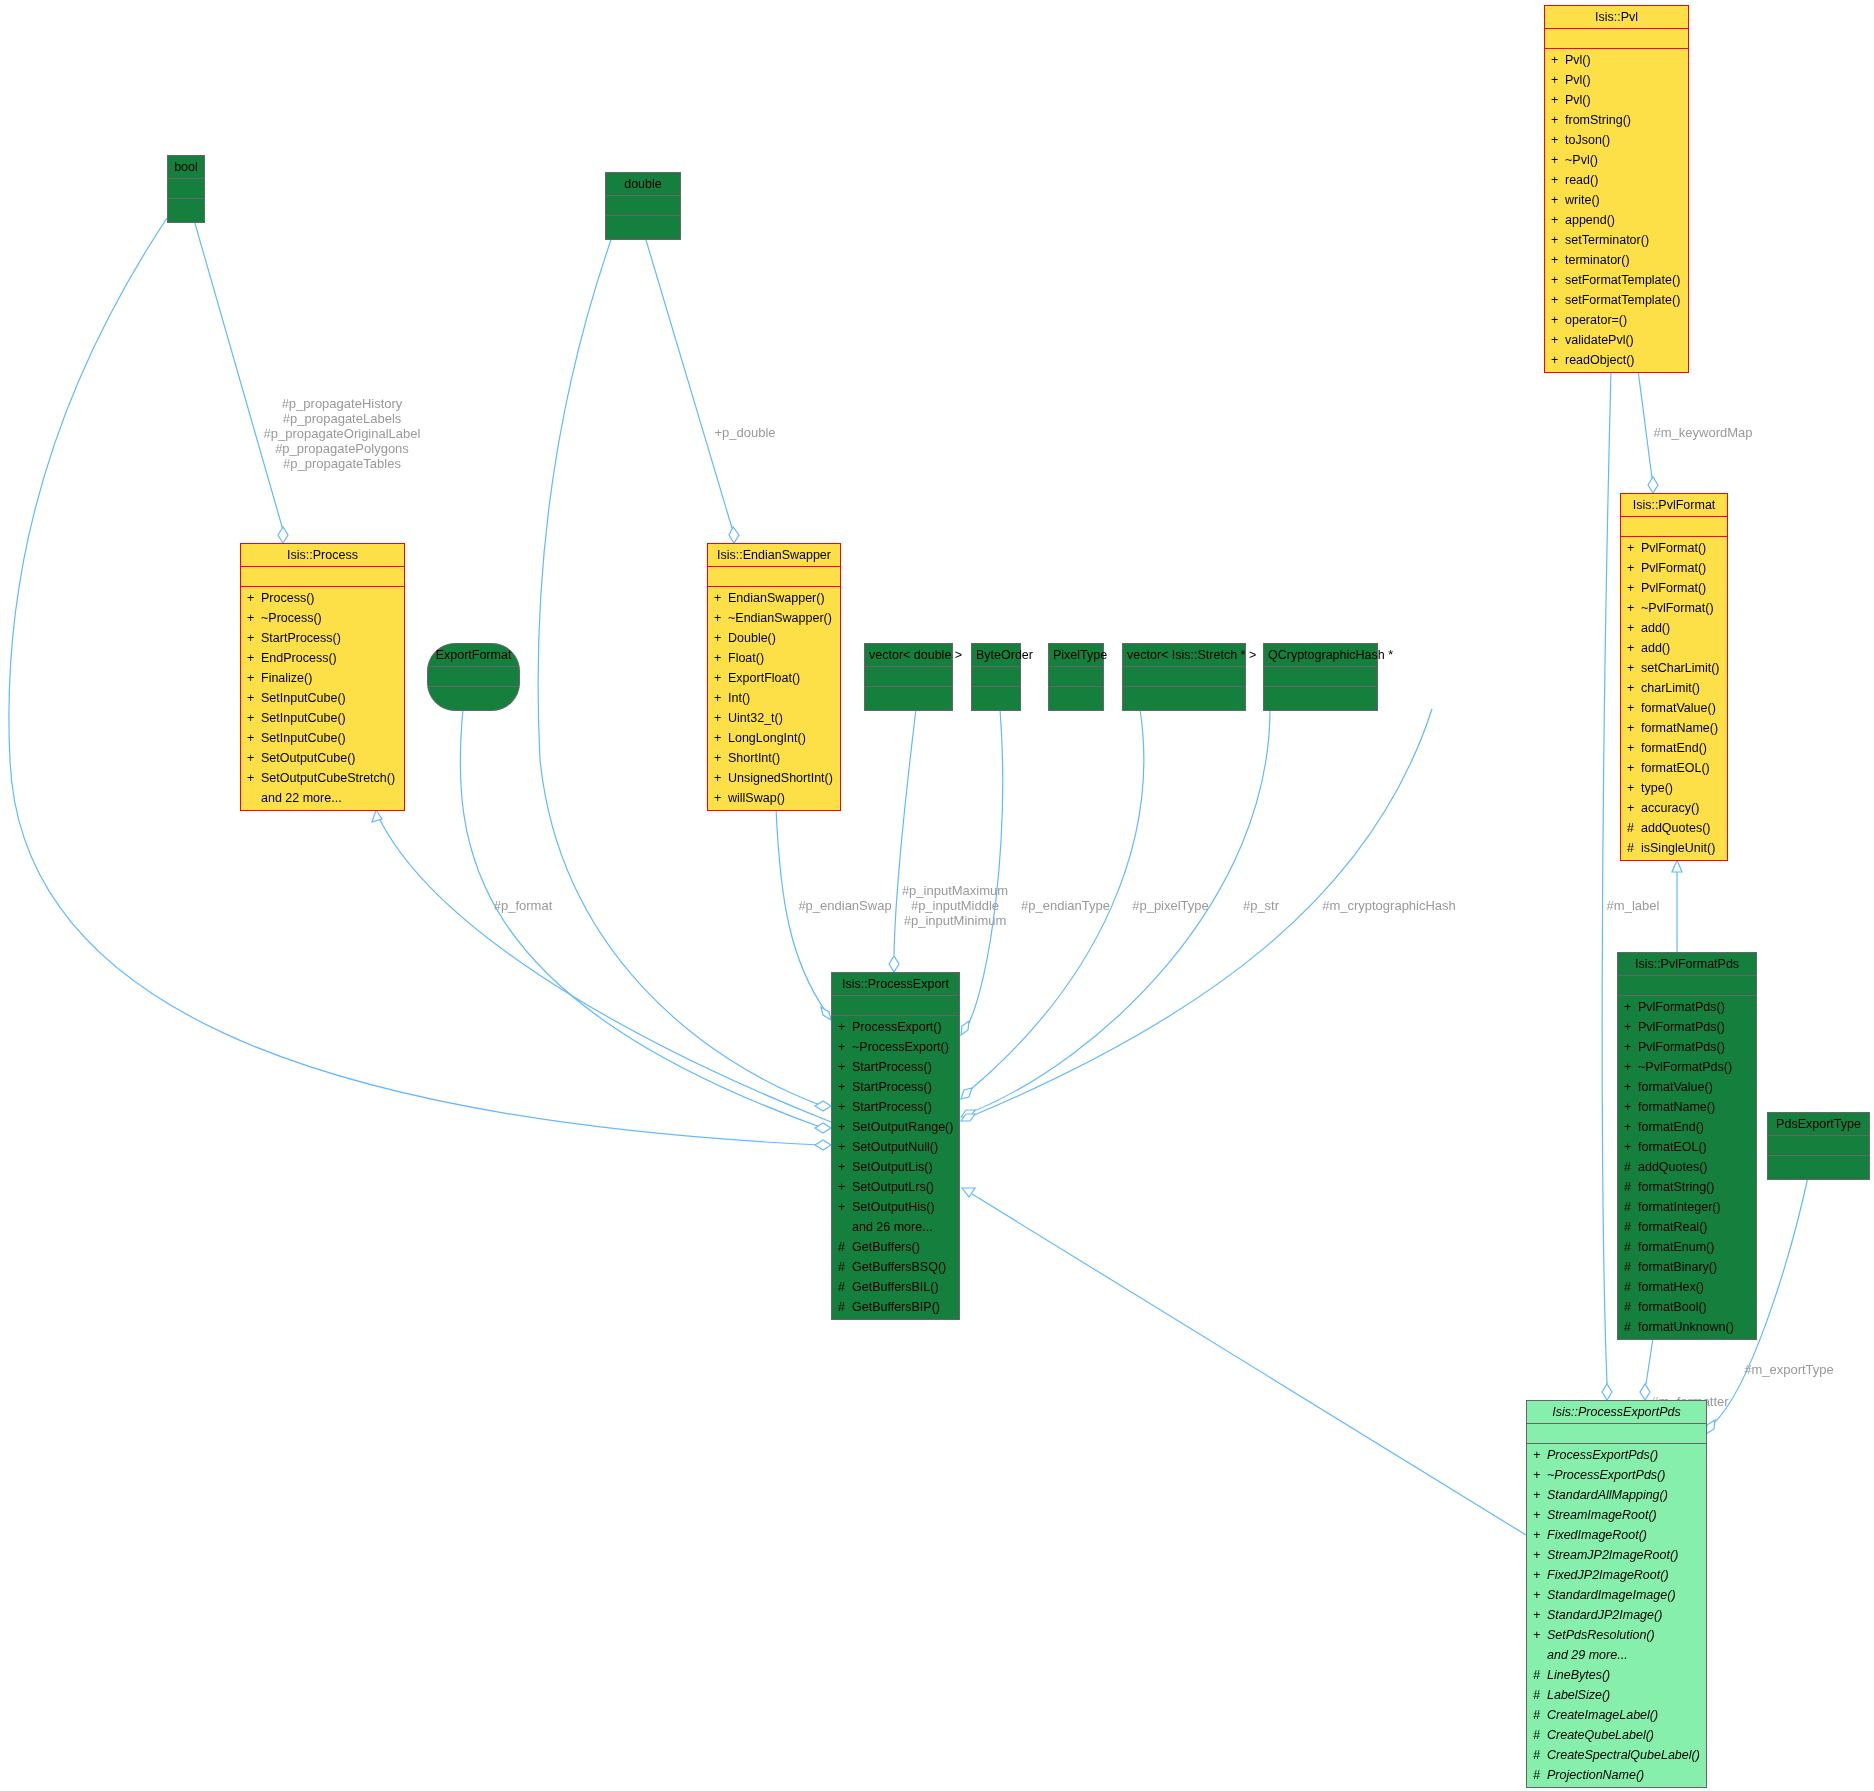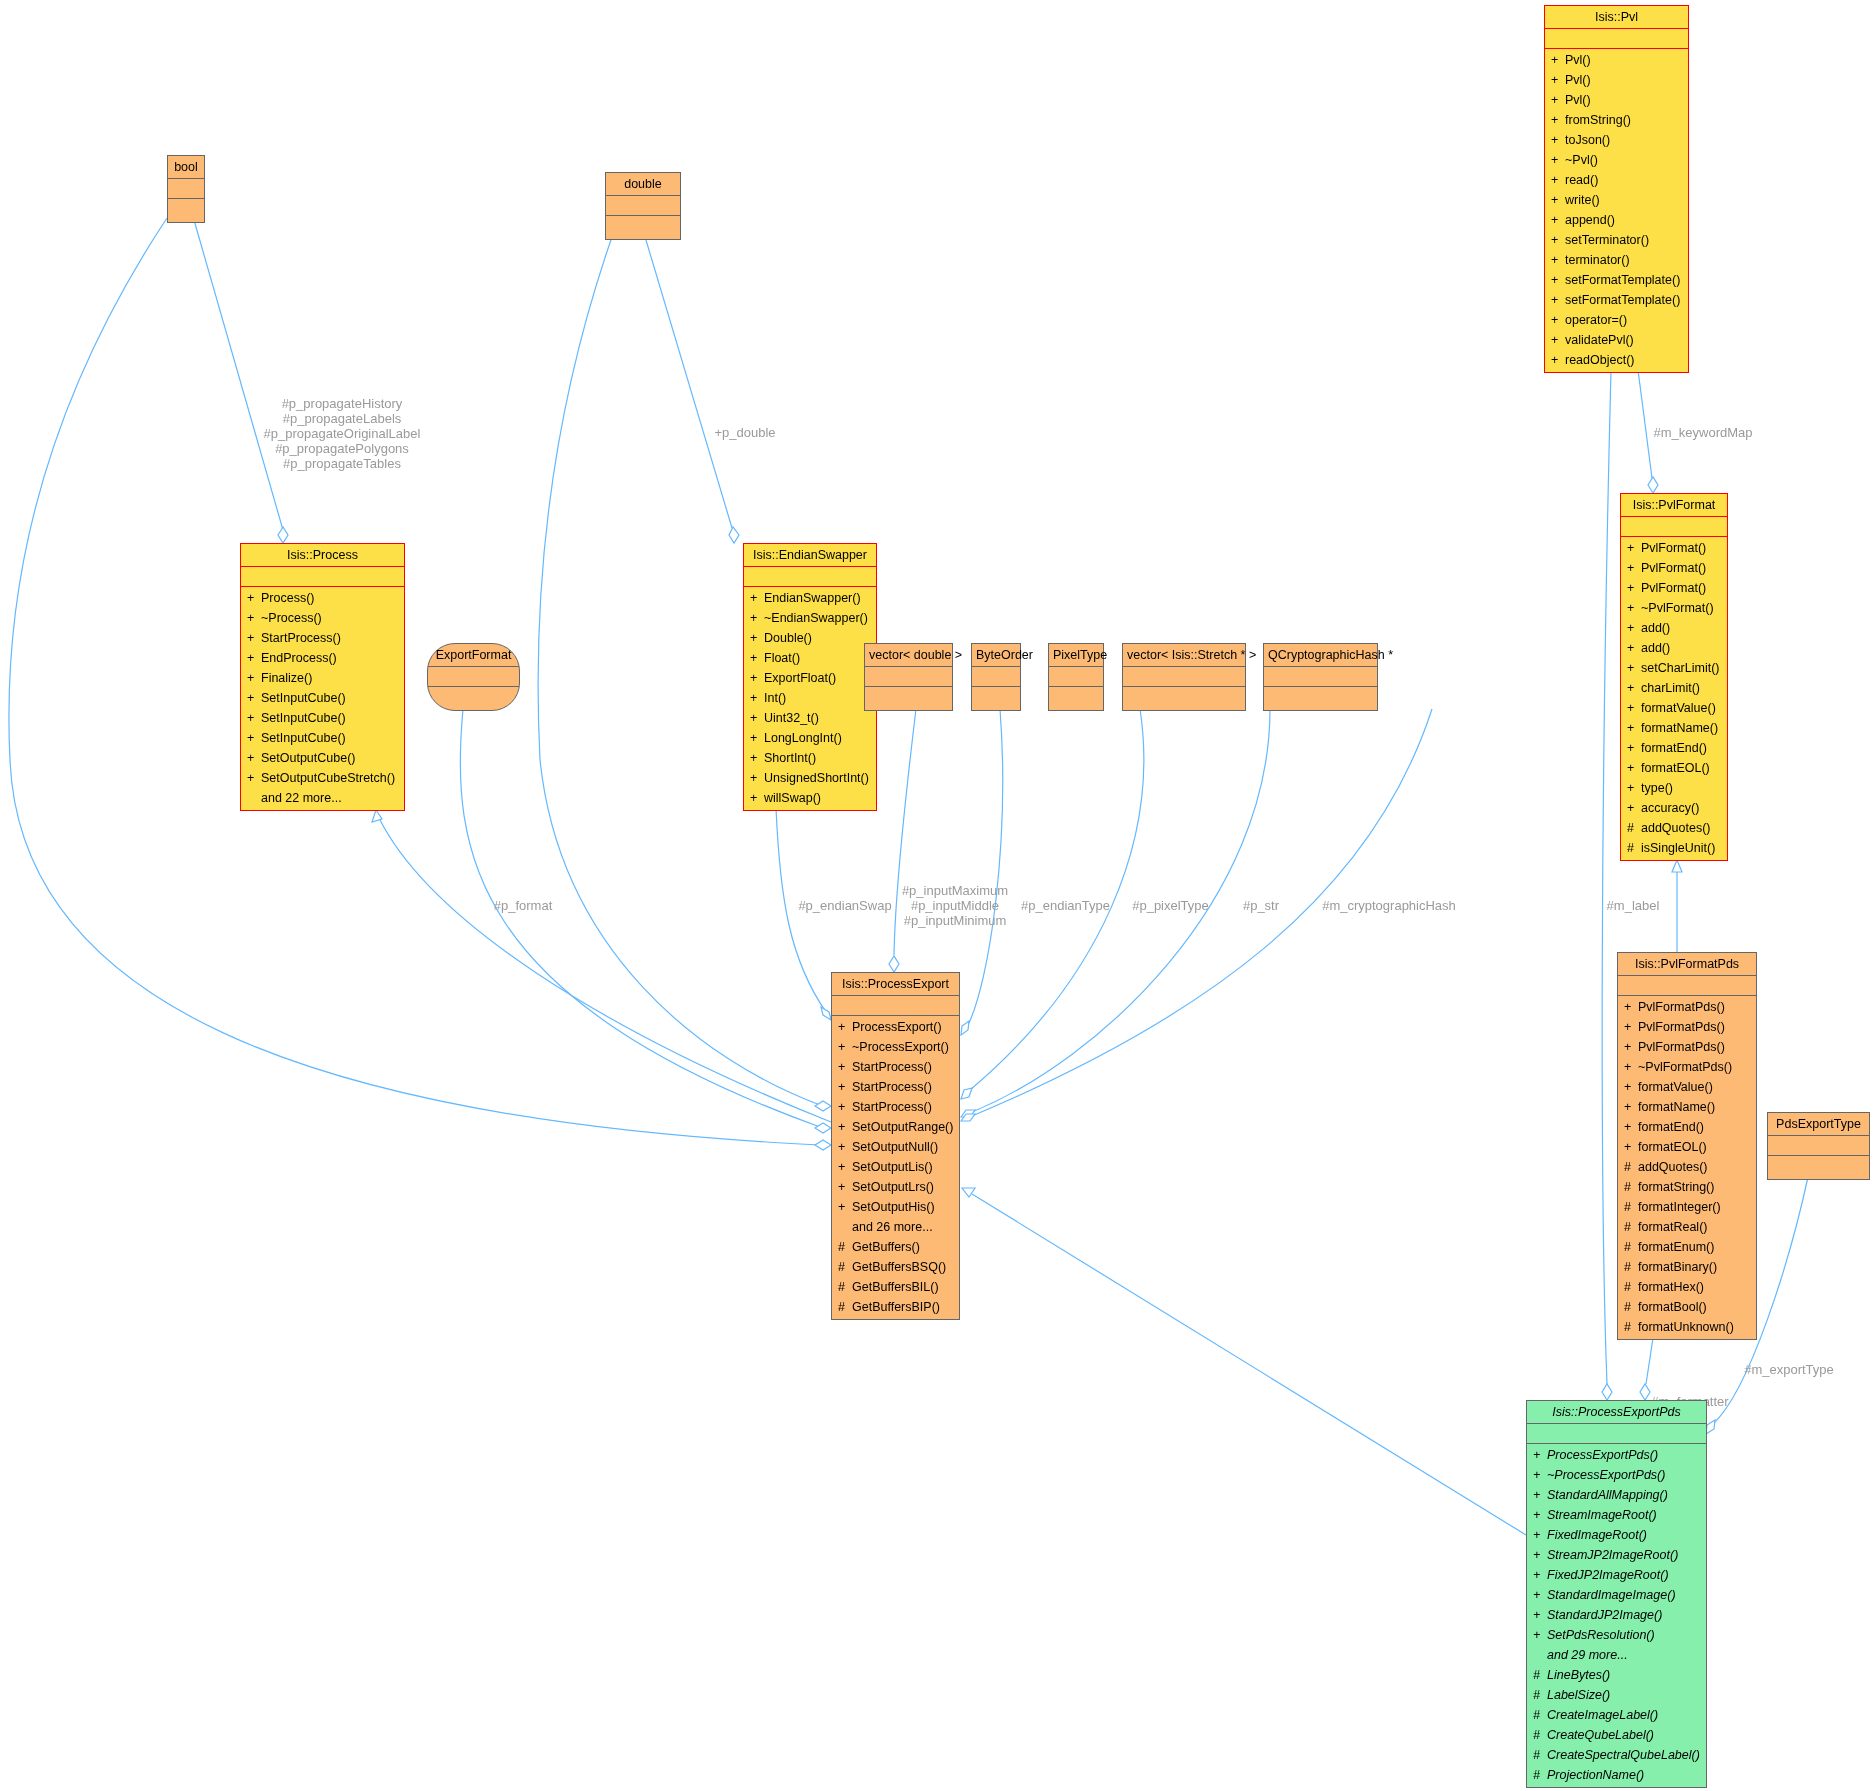--- a/index.html
+++ b/index.html
@@ -4,21 +4,21 @@
 <style>
   html, body { margin:0; padding:0; background:#ffffff; }
   body { width:1874px; height:1791px; position:relative; overflow:hidden;
          font-family:"Liberation Sans", sans-serif; }
   #edges { position:absolute; left:0; top:0; width:1874px; height:1791px; }
   .edge { fill:none; stroke:#63b8ff; stroke-width:1.2; }
   .dia { fill:#ffffff; stroke:#63b8ff; stroke-width:1.2; }
   .elabel { position:absolute; color:#9a9a9a; font-size:13px; line-height:15px;
             text-align:center; white-space:pre; }
   .node { position:absolute; box-sizing:border-box; border:1.5px solid #666;
-          background:#fdba74; font-size:12.5px; color:#000; }
+          background:#15803d; font-size:12.5px; color:#000; }
   .node.red { border-color:#ff0000; background:#fde047; }
   .node.gray { border-color:#666; background:#86efac;font-style:italic; }
   .node .title { height:22px; line-height:22px; text-align:center;
                  border-bottom:1.5px solid #666; white-space:nowrap; padding:0 4px; }
   .node.red .title, .node.red .attrs { border-color:#ff0000; }
   .node .attrs { height:19px; border-bottom:1.5px solid #666; }
   .node .ops { padding:1px 0 2px 0; }
   .node .op { height:20px; line-height:20px; white-space:nowrap; padding-left:6px; }
   .node .op .vis { display:inline-block; width:14px; }
   .node.empty .ops { height:20px; }
@@ -130,21 +130,21 @@
       <div class="op"><span class="vis">+</span><span>SetOutputCube()</span></div>
       <div class="op"><span class="vis">+</span><span>SetOutputCubeStretch()</span></div>
       <div class="op"><span class="vis"></span><span>and 22 more...</span></div>
     </div>
   </div>
 <div class="node empty" style="left:427px;top:643px;width:93px;border-radius:28px;">
     <div class="title">ExportFormat</div>
     <div class="attrs"></div>
     <div class="ops"></div>
   </div>
-<div class="node red" style="left:707px;top:543px;width:134px;margin-left:36px;">
+<div class="node red" style="left:707px;top:543px;width:134px;">
     <div class="title">Isis::EndianSwapper</div>
     <div class="attrs"></div>
     <div class="ops">
       <div class="op"><span class="vis">+</span><span>EndianSwapper()</span></div>
       <div class="op"><span class="vis">+</span><span>~EndianSwapper()</span></div>
       <div class="op"><span class="vis">+</span><span>Double()</span></div>
       <div class="op"><span class="vis">+</span><span>Float()</span></div>
       <div class="op"><span class="vis">+</span><span>ExportFloat()</span></div>
       <div class="op"><span class="vis">+</span><span>Int()</span></div>
       <div class="op"><span class="vis">+</span><span>Uint32_t()</span></div>

